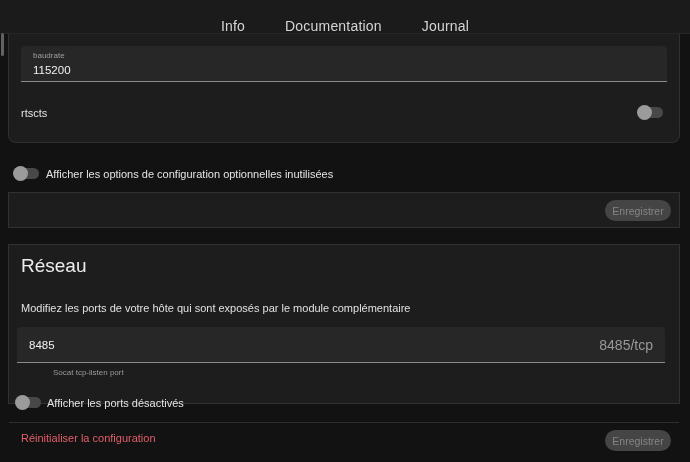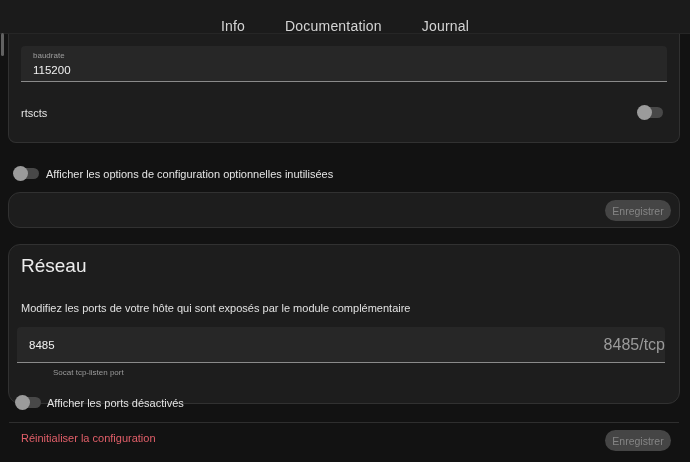--- a/index.html
+++ b/index.html
@@ -17,36 +17,36 @@
   .tab{position:relative;display:flex;align-items:center;padding:0 20px;font-size:14px;
     letter-spacing:.2px;color:#d4d4d4;cursor:pointer;margin-top:19px;}
   .tab.active{color:var(--accent);}
   .tab.active::after{content:"";position:absolute;left:0;right:0;bottom:0;height:2px;background:var(--accent);}
 
   
   .scroll-thumb{position:absolute;left:1px;top:33px;width:3px;height:23px;background:#616161;border-radius:2px;}
 
   
   .card{position:absolute;left:8px;width:672px;background:var(--card_bg);
-    border:1px solid var(--card_border);border-radius:12px;}
+    border:1px solid var(--card_border);border-radius:0;}
 
   
   .box-a{top:34px;height:109px;border-top:none;border-radius:0 0 8px 8px;}
 
   
   .field{position:absolute;background:var(--field_bg);border-radius:4px 4px 0 0;
     border-bottom:1px solid var(--field_underline);}
   .field .flabel{position:absolute;left:12px;top:5px;font-size:8px;color:#9e9e9e;}
   .field input{position:absolute;left:12px;bottom:5px;width:calc(100% - 130px);background:transparent;
     border:none;outline:none;color:#f0f0f0;font-size:11.5px;padding:0;}
   .field-baudrate{left:12px;top:12px;width:calc(100% - 24px);height:36px;}
   .port-field{left:8px;top:82px;width:calc(100% - 22px);height:36px;}
   .port-field input{bottom:0;top:0;height:100%;}
-  .suffix{position:absolute;right:0;top:0;height:100%;display:flex;align-items:center;
-    font-size:16px;color:#9a9a9a;}
+  .suffix{position:absolute;right:12px;top:0;height:100%;display:flex;align-items:center;
+    font-size:14px;color:#9a9a9a;}
 
   
   .toggle{position:absolute;width:26px;height:15px;cursor:pointer;}
   .toggle .track{position:absolute;left:2px;top:2px;width:24px;height:11px;border-radius:6px;background:var(--toggle_track);}
   .toggle .thumb{position:absolute;left:0;top:0;width:15px;height:15px;border-radius:50%;background:var(--toggle_thumb);}
 
   .row-label{position:absolute;font-size:11px;color:#e4e4e4;}
 
   
   .box-c{top:192px;height:36px;}

